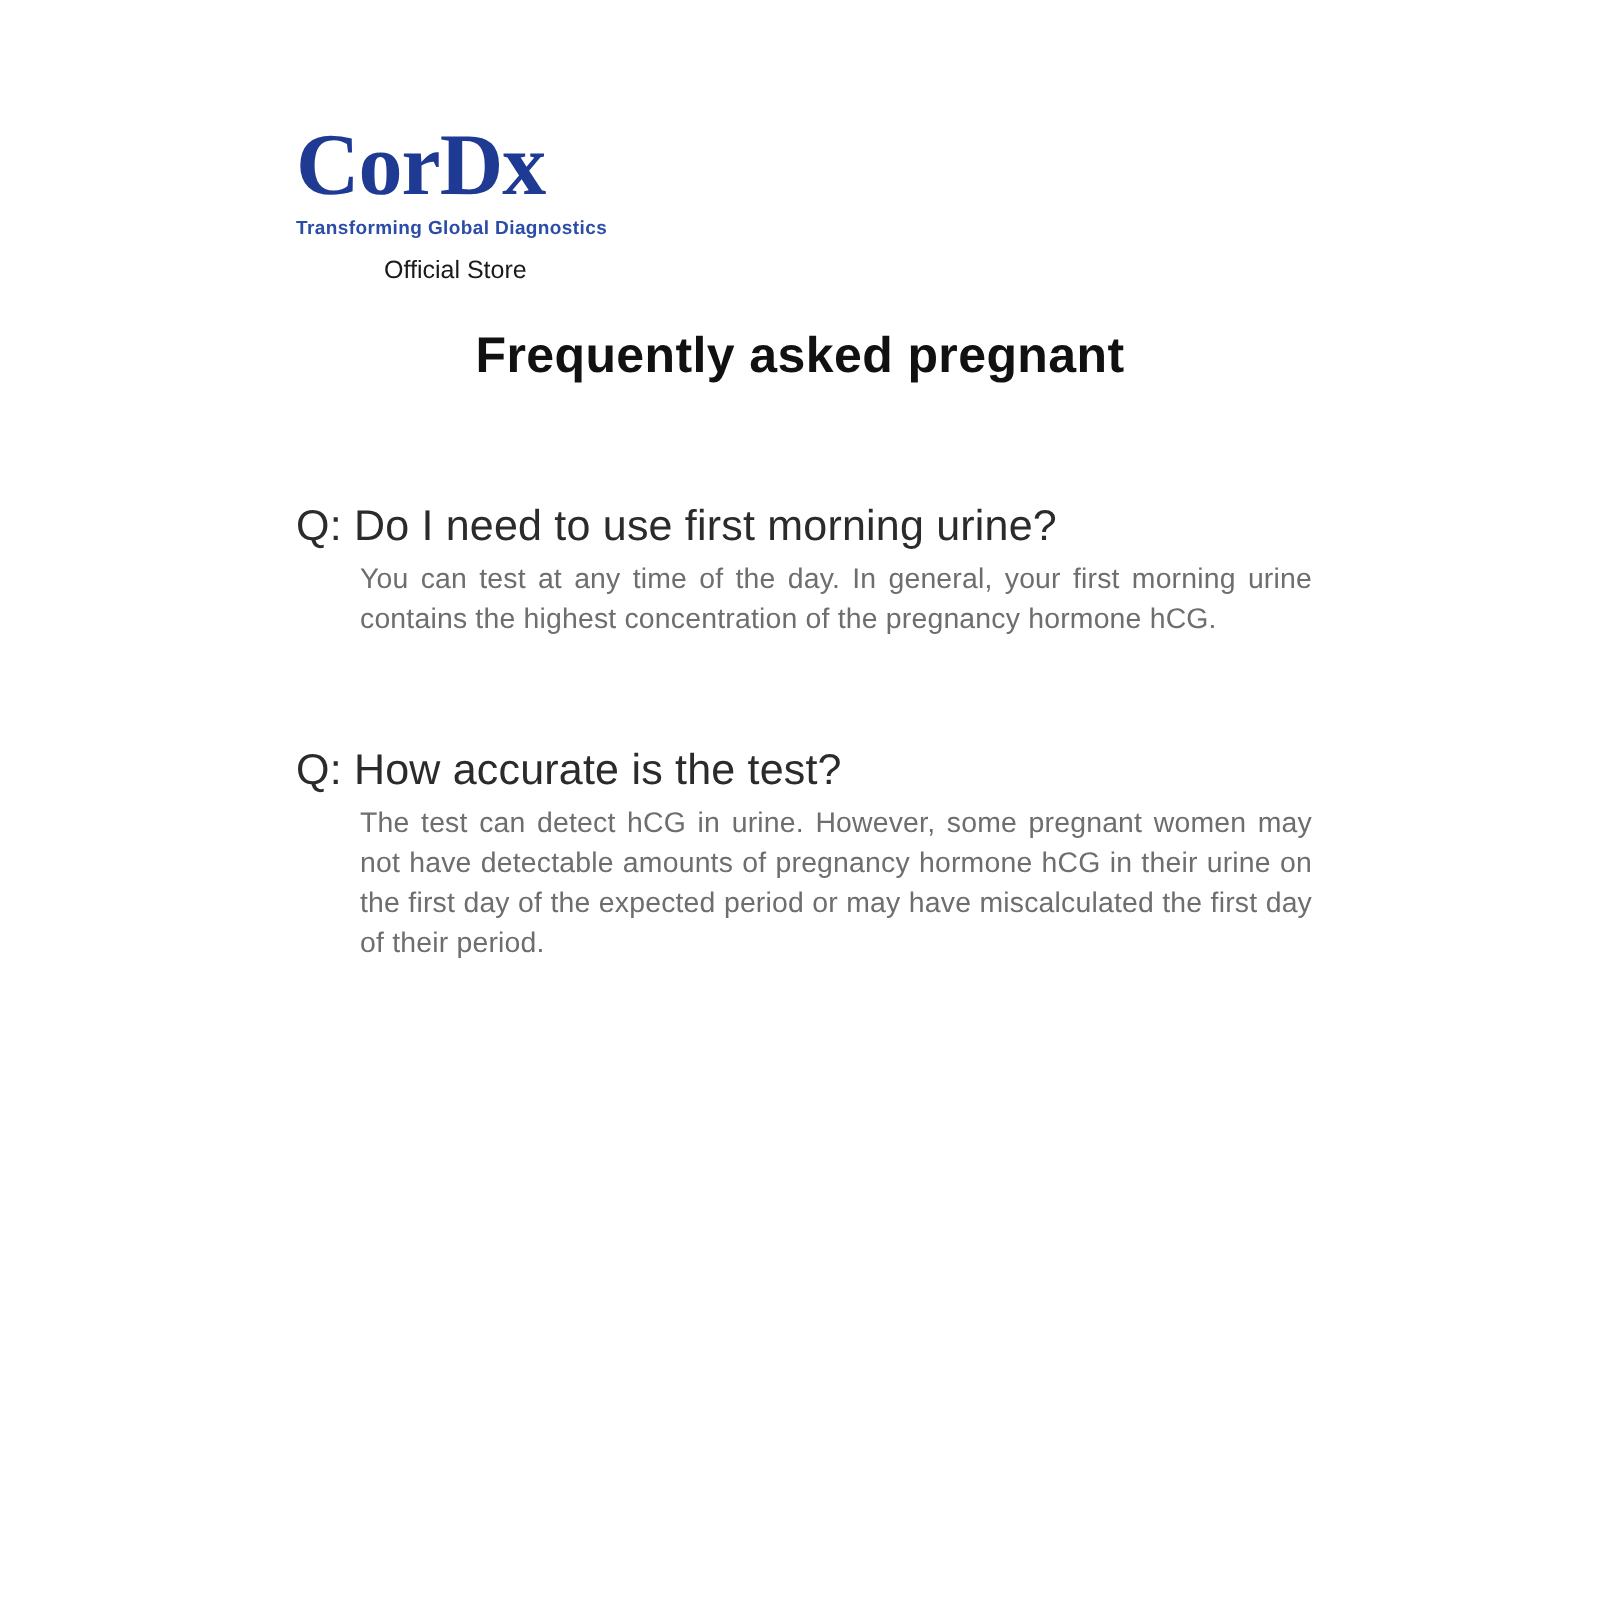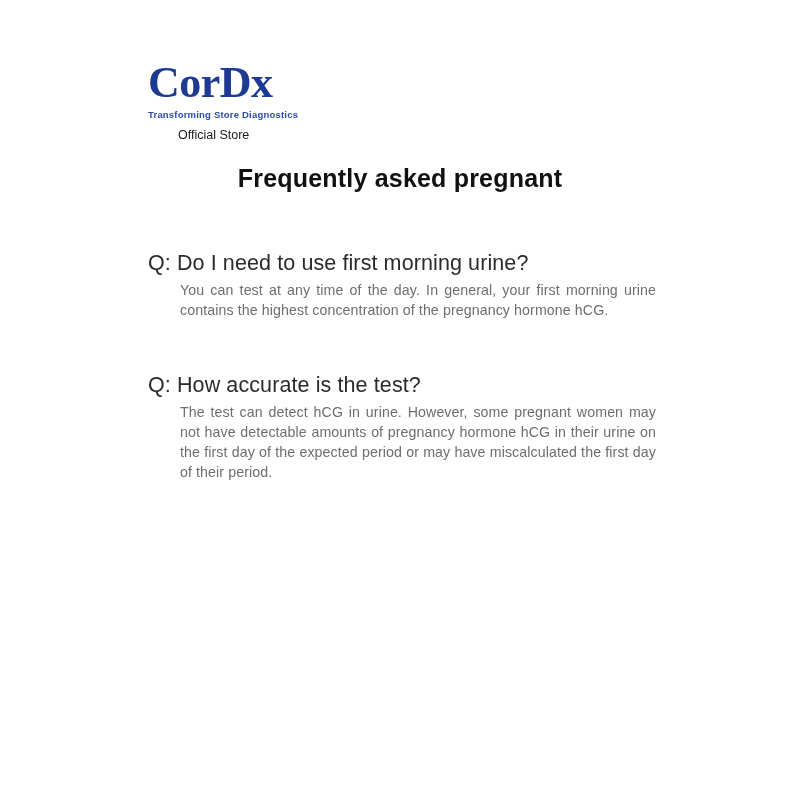--- a/index.html
+++ b/index.html
@@ -45,21 +45,21 @@
     margin-top: 3px;
     font-family: "Liberation Sans", sans-serif;
     font-weight: bold;
     font-size: 9.5px;
     letter-spacing: 0.2px;
     color: #2b4ca8;
     white-space: nowrap;
   }
   .brand-store {
     margin-top: 8px;
-    margin-left: 30px;
+    margin-left: 44px;
     font-family: "Liberation Sans", sans-serif;
     font-size: 12.5px;
     color: #1a1a1a;
     white-space: nowrap;
   }
 
   
   .faq-title {
     position: absolute;
     top: 164px;
@@ -105,21 +105,21 @@
   }
   .spacer-lg { height: 22px; }
 </style>
 </head>
 <body>
 
 <div class="page">
 
   <div class="brand">
     <div class="brand-wordmark"><span>Cor</span><span class="accent">Dx</span></div>
-    <div class="brand-tagline">Transforming Store Diagnostics</div>
+    <div class="brand-tagline">Transforming Global Diagnostics</div>
     <div class="brand-store">Official Store</div>
   </div>
 
   <div class="faq-title">Frequently asked pregnant</div>
 
   <div class="qa-list">
 
 
     <div class="spacer-lg"></div>
 

